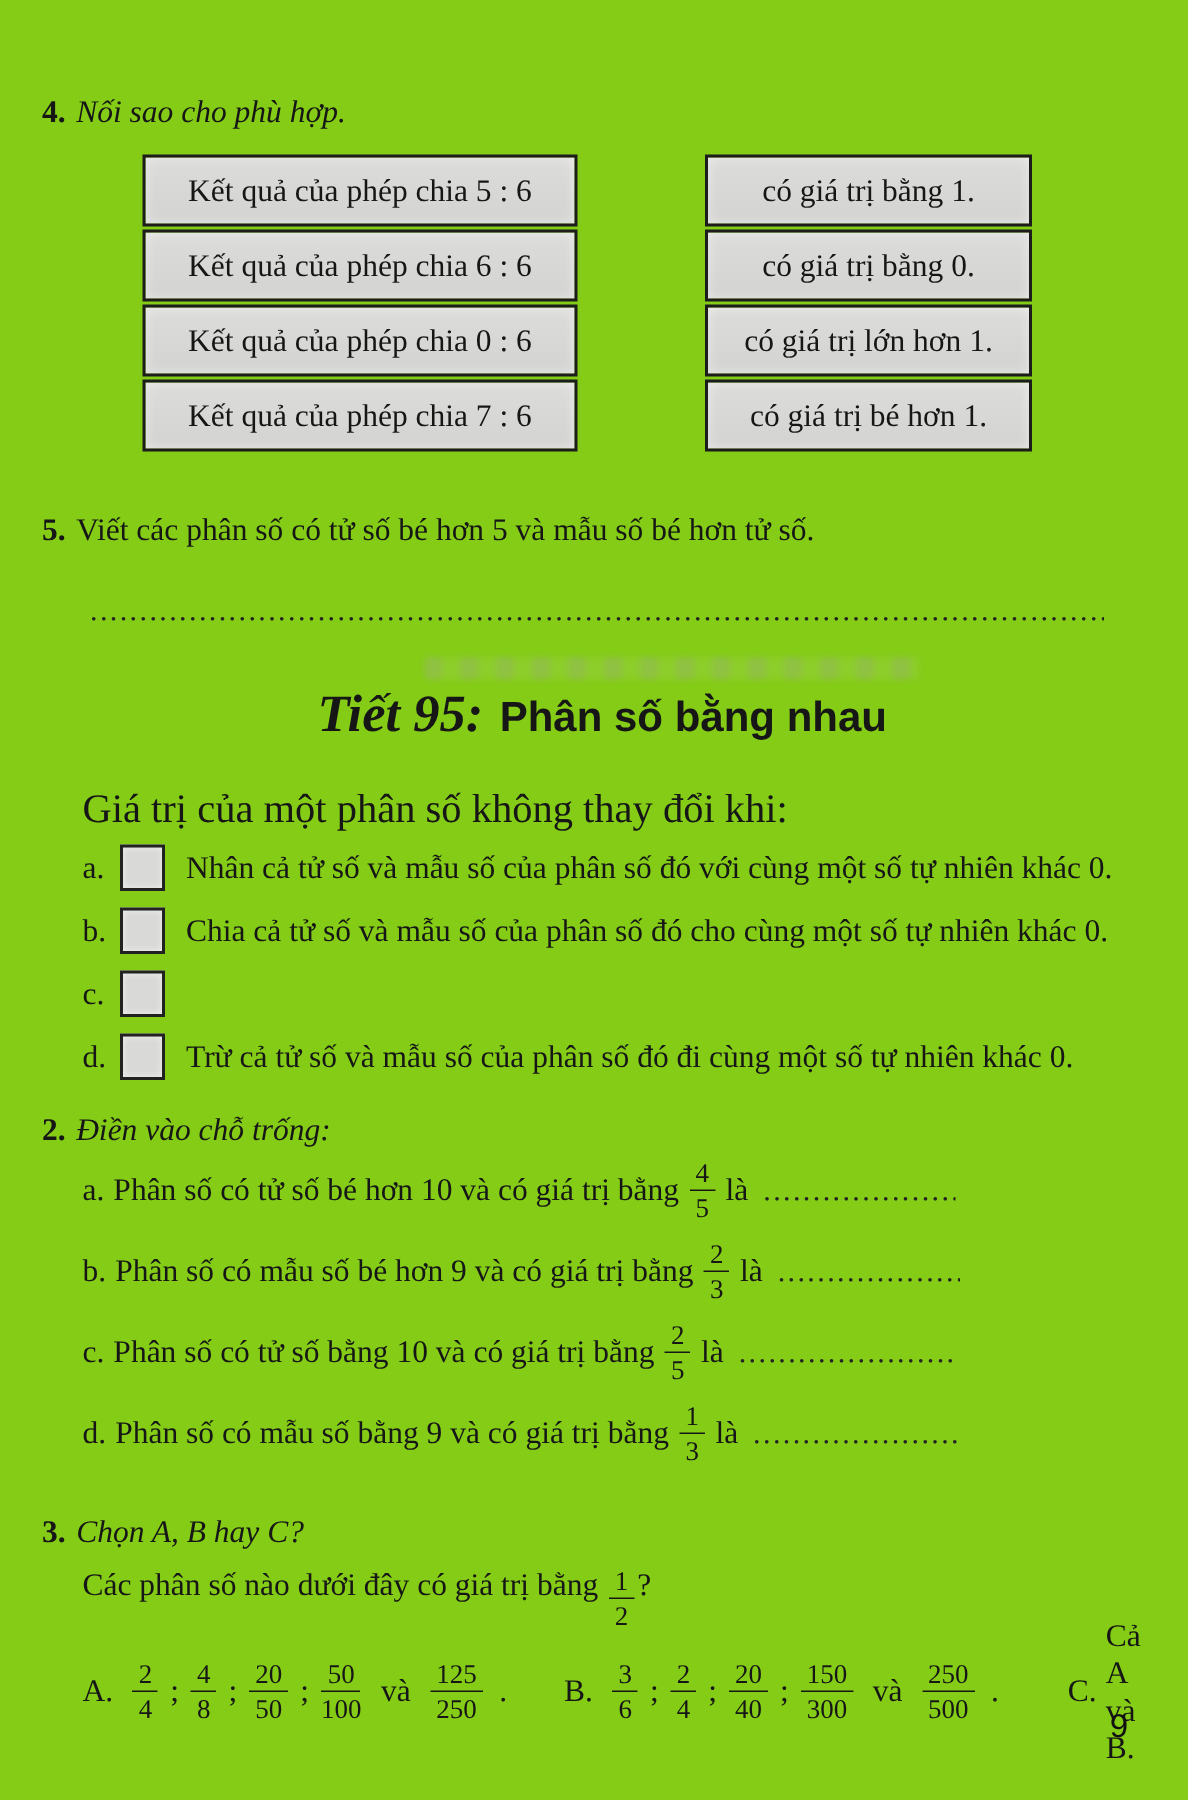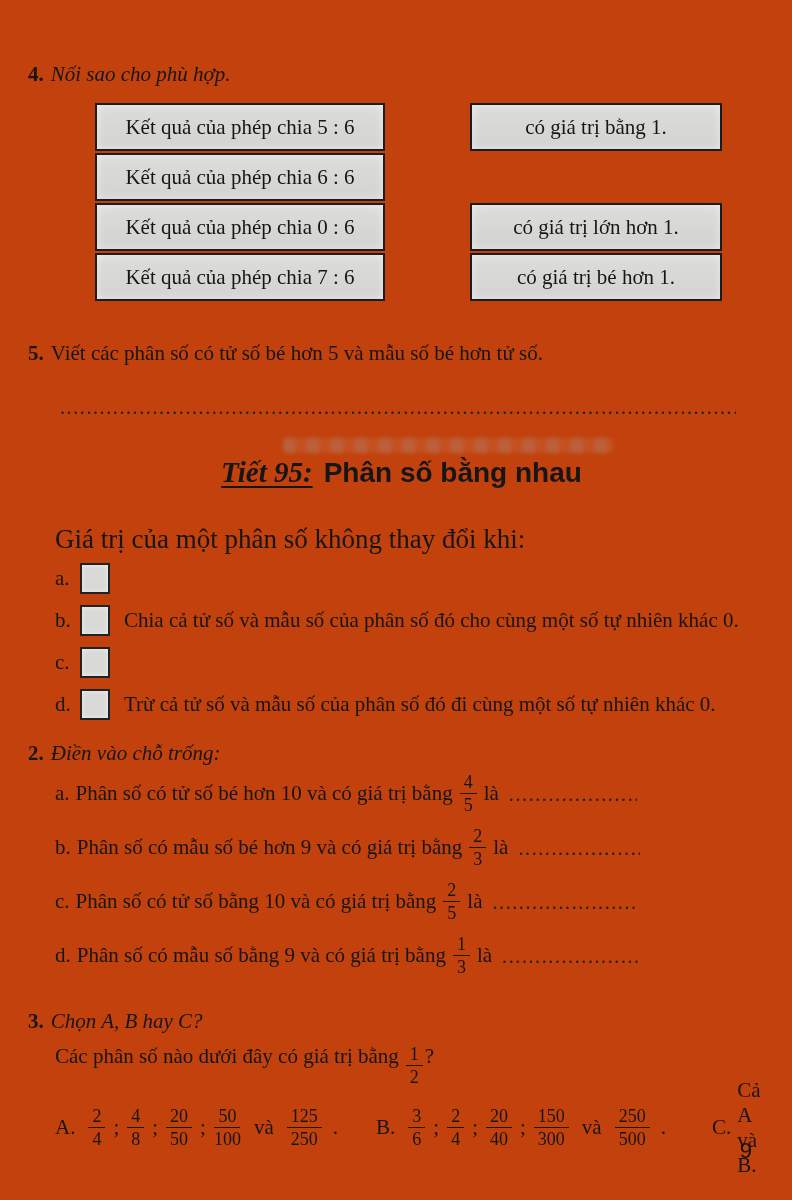--- a/index.html
+++ b/index.html
@@ -1,20 +1,20 @@
 <!DOCTYPE html>
 <html><head>
 <meta charset="utf-8">
 <style>
   html,body{margin:0;padding:0;background:#e9e9e9;}
   .page{
     position:relative;
     width:792px;height:1200px;
     margin:0 auto;
-    background:#c2410c;
+    background:#84cc16;
     font-family:"Liberation Serif",serif;
     color:#161616;
     overflow:hidden;
     box-sizing:border-box;
     padding:62px 17px 0 28px;
   }
 
   
   .ex-head{font-size:21px;line-height:1.2;}
   .ex-num{font-weight:bold;}
@@ -25,41 +25,41 @@
   .match-row{display:flex;column-gap:85px;}
   .match-box{
     box-sizing:border-box;height:48px;
     border:2px solid #1c1c1c;
     background:linear-gradient(180deg,#dcdcda,#d3d3d1);
     box-shadow:inset 0 0 8px rgba(255,255,255,.5);
     display:flex;align-items:center;justify-content:center;
     font-size:21px;
   }
   .match-box.left{width:290px;}
-  .match-box.right{width:252px;}
+  .match-box.right{width:218px;}
 
   
   .ex5{margin-top:40px;}
   .answer-line{
     margin:30px 0 0 32px;width:676px;height:22px;
     overflow:hidden;white-space:nowrap;
     font-size:20px;letter-spacing:1.6px;color:#222;
   }
 
   
   .lesson{position:relative;margin-top:38px;text-align:center;height:42px;}
   .bleed{
     position:absolute;left:255px;top:-18px;width:330px;height:15px;
     background:repeating-linear-gradient(90deg,
       rgba(170,170,170,.30) 0 12px, rgba(225,225,225,.10) 12px 24px);
     filter:blur(2px);border-radius:3px;
   }
   .lesson-label{
-    font-weight:bold;font-style:italic;font-size:29px;
-    text-decoration:underline;text-decoration-thickness:2px;text-underline-offset:4px;
+    font-weight:bold;font-style:italic;font-size:35px;
+    text-decoration-thickness:2px;text-underline-offset:4px;
   }
   .lesson-title{
     font-family:"Liberation Sans",sans-serif;
     font-weight:bold;font-size:28px;margin-left:11px;
   }
 
   
   .ex1{margin-top:26px;}
   .ex1-intro{margin:9px 0 4px 27px;font-size:27px;}
   .tf-item{display:flex;align-items:center;margin:5px 0 0 27px;font-size:21px;height:37px;}
@@ -121,20 +121,23 @@
           <span>Kết quả của phép chia 5 : 6</span>
         </div>
       <div class="match-box right">
           <span>có giá trị bằng 1.</span>
         </div>
     </div>
     <div class="match-row">
       <div class="match-box left">
           <span>Kết quả của phép chia 6 : 6</span>
         </div>
+      <div class="match-box right">
+          <span>có giá trị bằng 0.</span>
+        </div>
     </div>
     <div class="match-row">
       <div class="match-box left">
           <span>Kết quả của phép chia 0 : 6</span>
         </div>
       <div class="match-box right">
           <span>có giá trị lớn hơn 1.</span>
         </div>
     </div>
     <div class="match-row">
@@ -158,20 +161,21 @@
     <div class="bleed"></div>
     <span class="lesson-label">Tiết 95:</span><span class="lesson-title">Phân số bằng nhau</span>
   </div>
 
   <div class="ex1">
     <div class="ex1-intro">Giá trị của một phân số không thay đổi khi:</div>
 
     <div class="tf-item">
       <span class="tf-letter">a.</span>
       <span class="tf-checkbox"></span>
+      <span>Nhân cả tử số và mẫu số của phân số đó với cùng một số tự nhiên khác 0.</span>
     </div>
     <div class="tf-item">
       <span class="tf-letter">b.</span>
       <span class="tf-checkbox"></span>
       <span>Chia cả tử số và mẫu số của phân số đó cho cùng một số tự nhiên khác 0.</span>
     </div>
     <div class="tf-item">
       <span class="tf-letter">c.</span>
       <span class="tf-checkbox"></span>
     </div>

